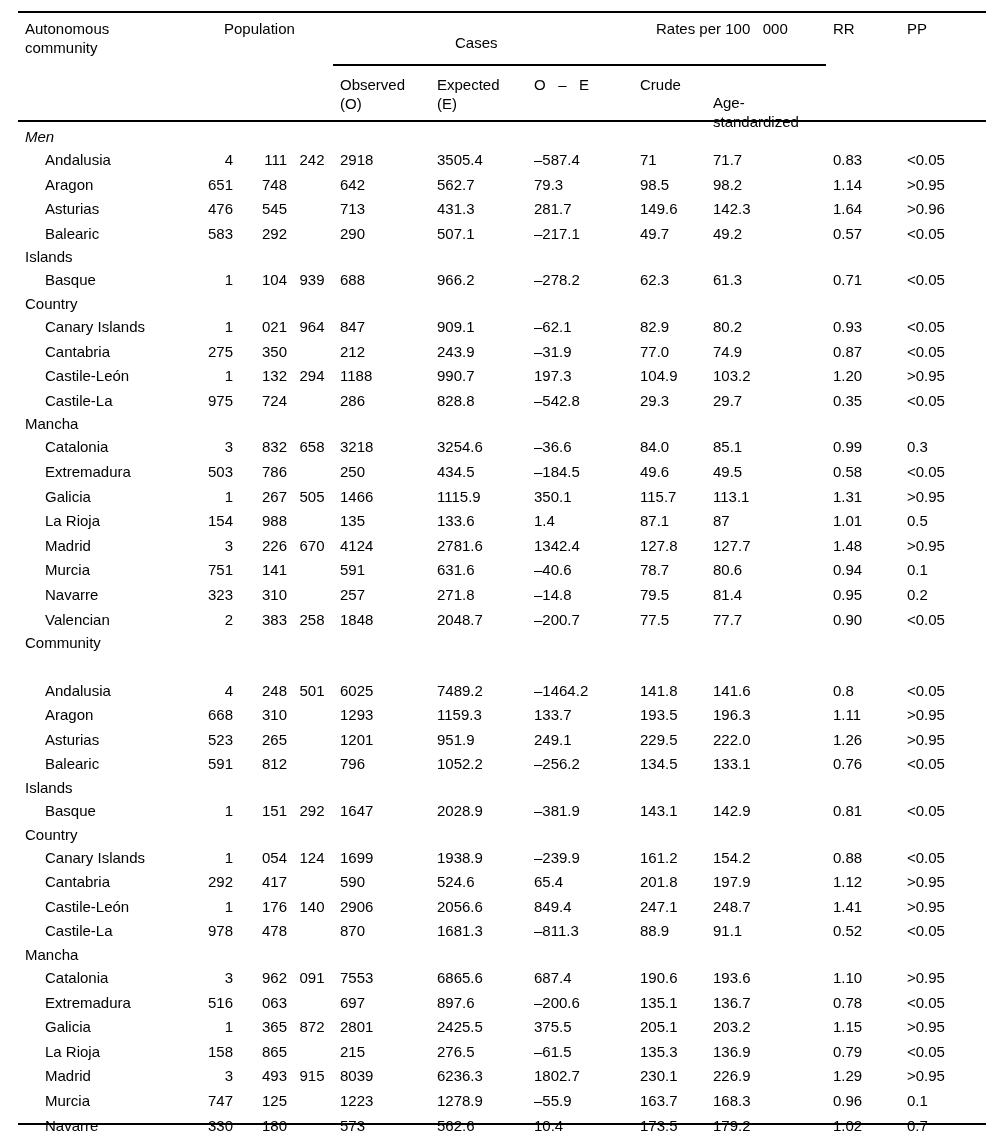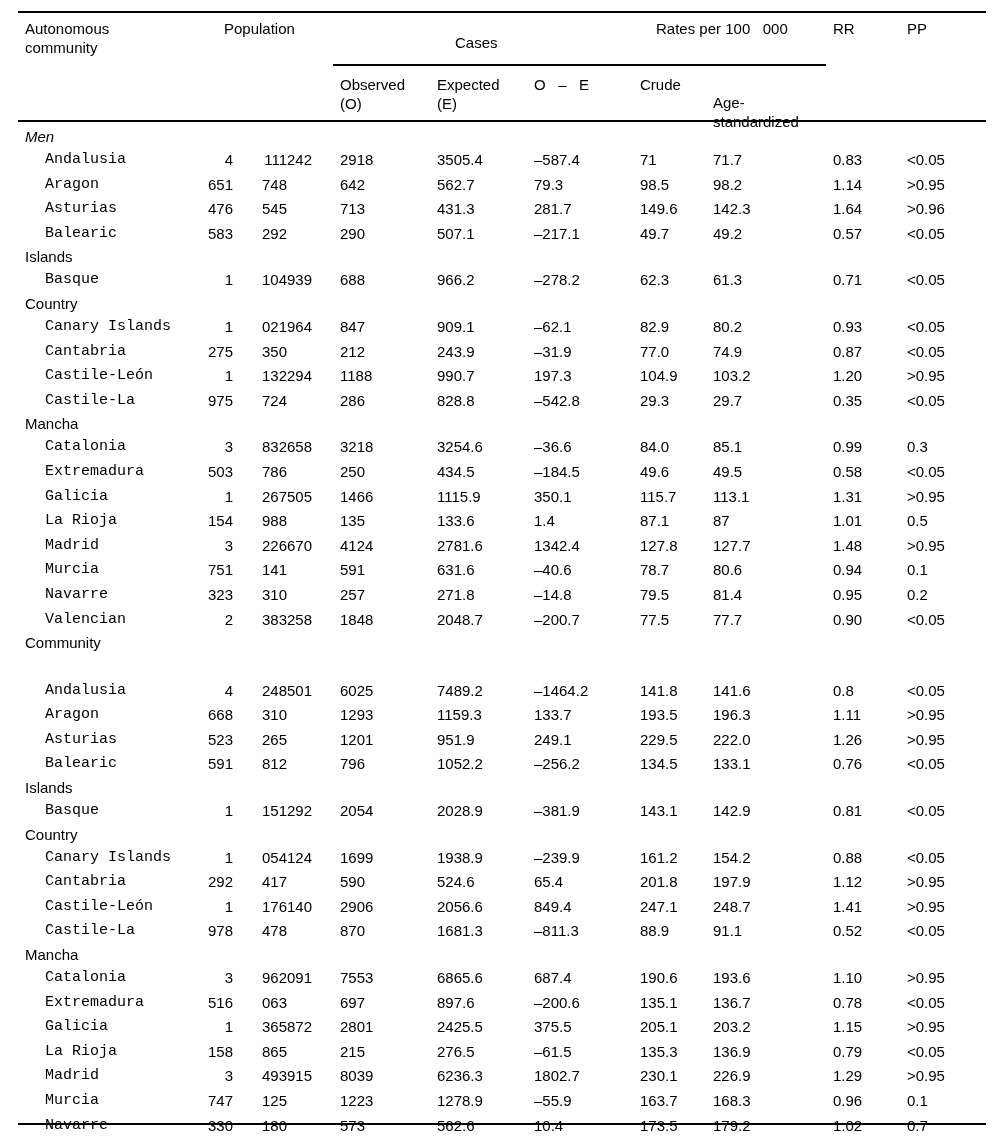--- a/index.html
+++ b/index.html
@@ -75,41 +75,41 @@
     height: 22px;
     line-height: 22px;
   }
 
   .cell {
     position: absolute;
     top: 0;
     white-space: nowrap;
   }
 
-  .c-name      { left: 45px; font-family: Liberation Mono, monospace; }
+  .c-name      { left: 45px; }
   .c-name-wrap { left: 25px; }
   .c-group     { left: 25px; font-style: italic; }
 
   .c-pop       { left: 189px; letter-spacing: 0px; }
   .c-obs       { left: 340px; }
   .c-exp       { left: 437px; }
   .c-oe        { left: 534px; }
   .c-crude     { left: 640px; }
   .c-age       { left: 713px; }
   .c-rr        { left: 833px; }
   .c-pp        { left: 907px; }
 
   
   .pop-g {
     display: inline-block;
     text-align: left;
   }
   .pop-g1 { width: 44px; text-align: right; }
   .pop-g2 { width: 54px; text-align: right; }
-  .pop-g3 { width: 50px; text-align: left; }
+  .pop-g3 { width: 50px; text-align: center; }
 
   .spacer-row { height: 24.6px; }
 </style>
 </head>
 <body>
 
 <div class="table-wrap">
 
   <div class="rule rule-top"></div>
   <div class="rule rule-sub"></div>
@@ -376,21 +376,21 @@
         <div class="cell c-age">133.1</div>
         <div class="cell c-rr">0.76</div>
         <div class="cell c-pp">&lt;0.05</div>
       </div>
       <div class="row wrapline">
         <div class="cell c-name-wrap">Islands</div>
       </div>
       <div class="row">
         <div class="cell c-name">Basque</div>
         <div class="cell c-pop"><span class="pop-g pop-g1">1</span><span class="pop-g pop-g2">151</span><span class="pop-g pop-g3">292</span></div>
-        <div class="cell c-obs">2054</div>
+        <div class="cell c-obs">1647</div>
         <div class="cell c-exp">2028.9</div>
         <div class="cell c-oe">–381.9</div>
         <div class="cell c-crude">143.1</div>
         <div class="cell c-age">142.9</div>
         <div class="cell c-rr">0.81</div>
         <div class="cell c-pp">&lt;0.05</div>
       </div>
       <div class="row wrapline">
         <div class="cell c-name-wrap">Country</div>
       </div>

